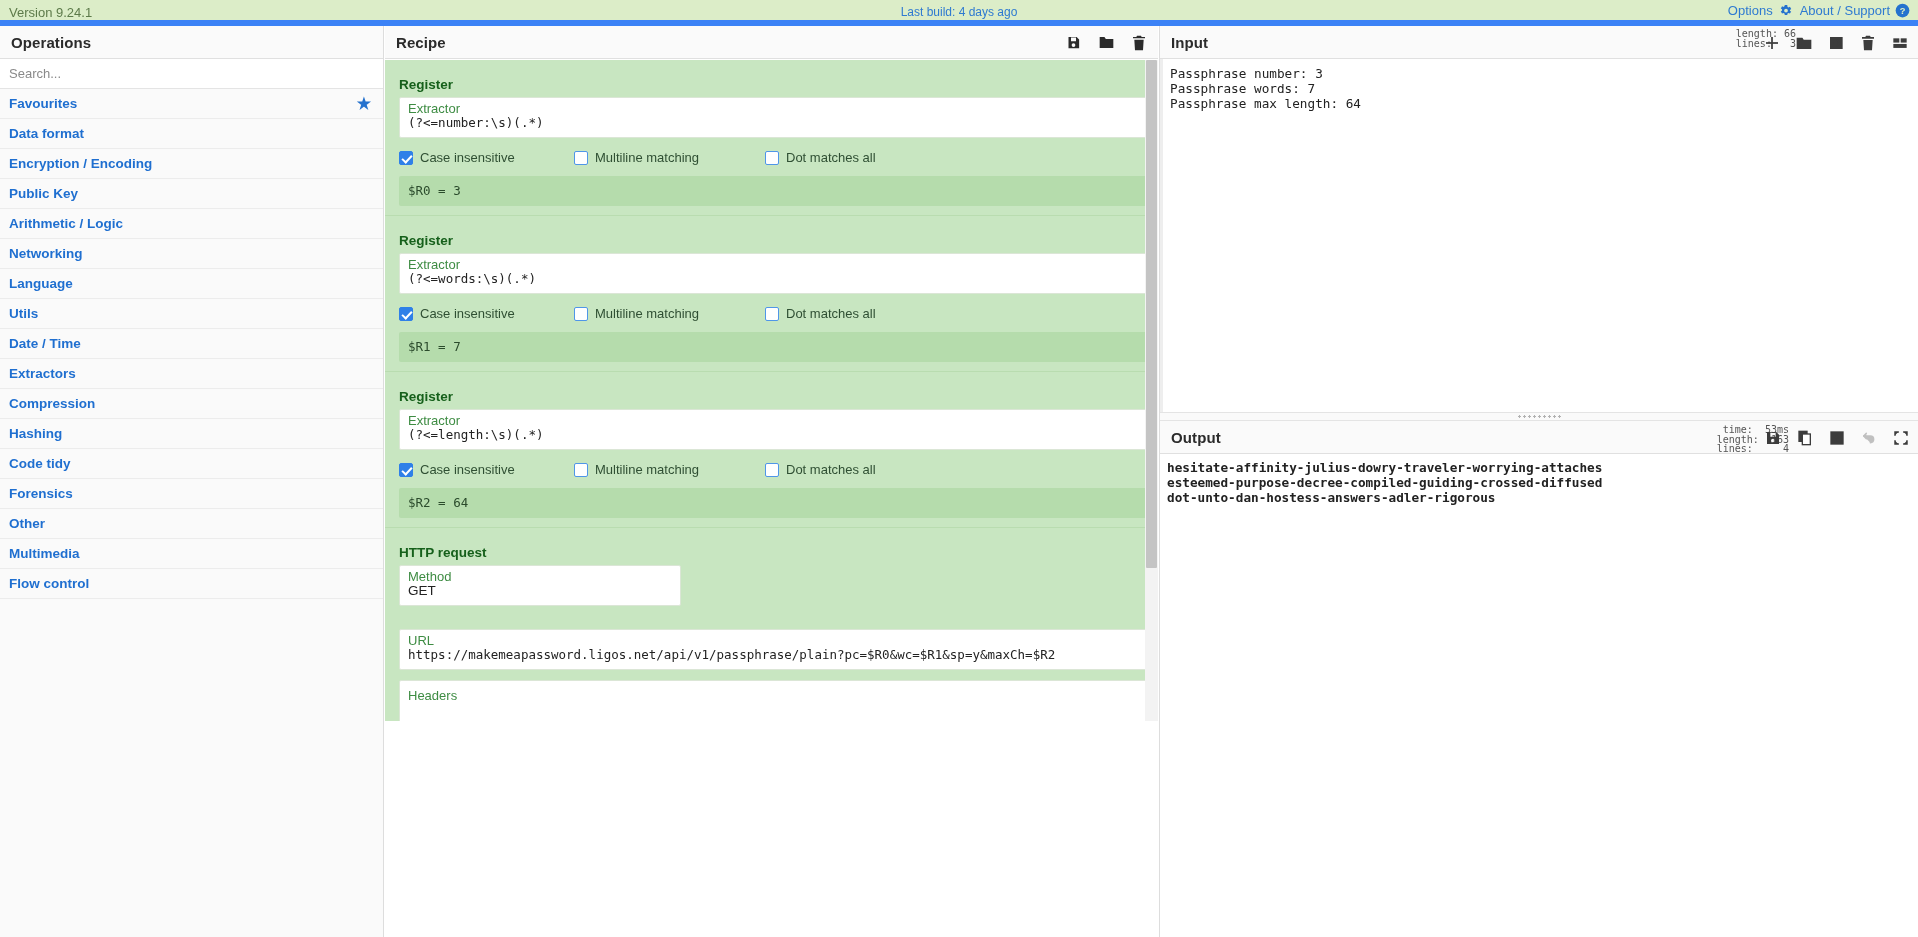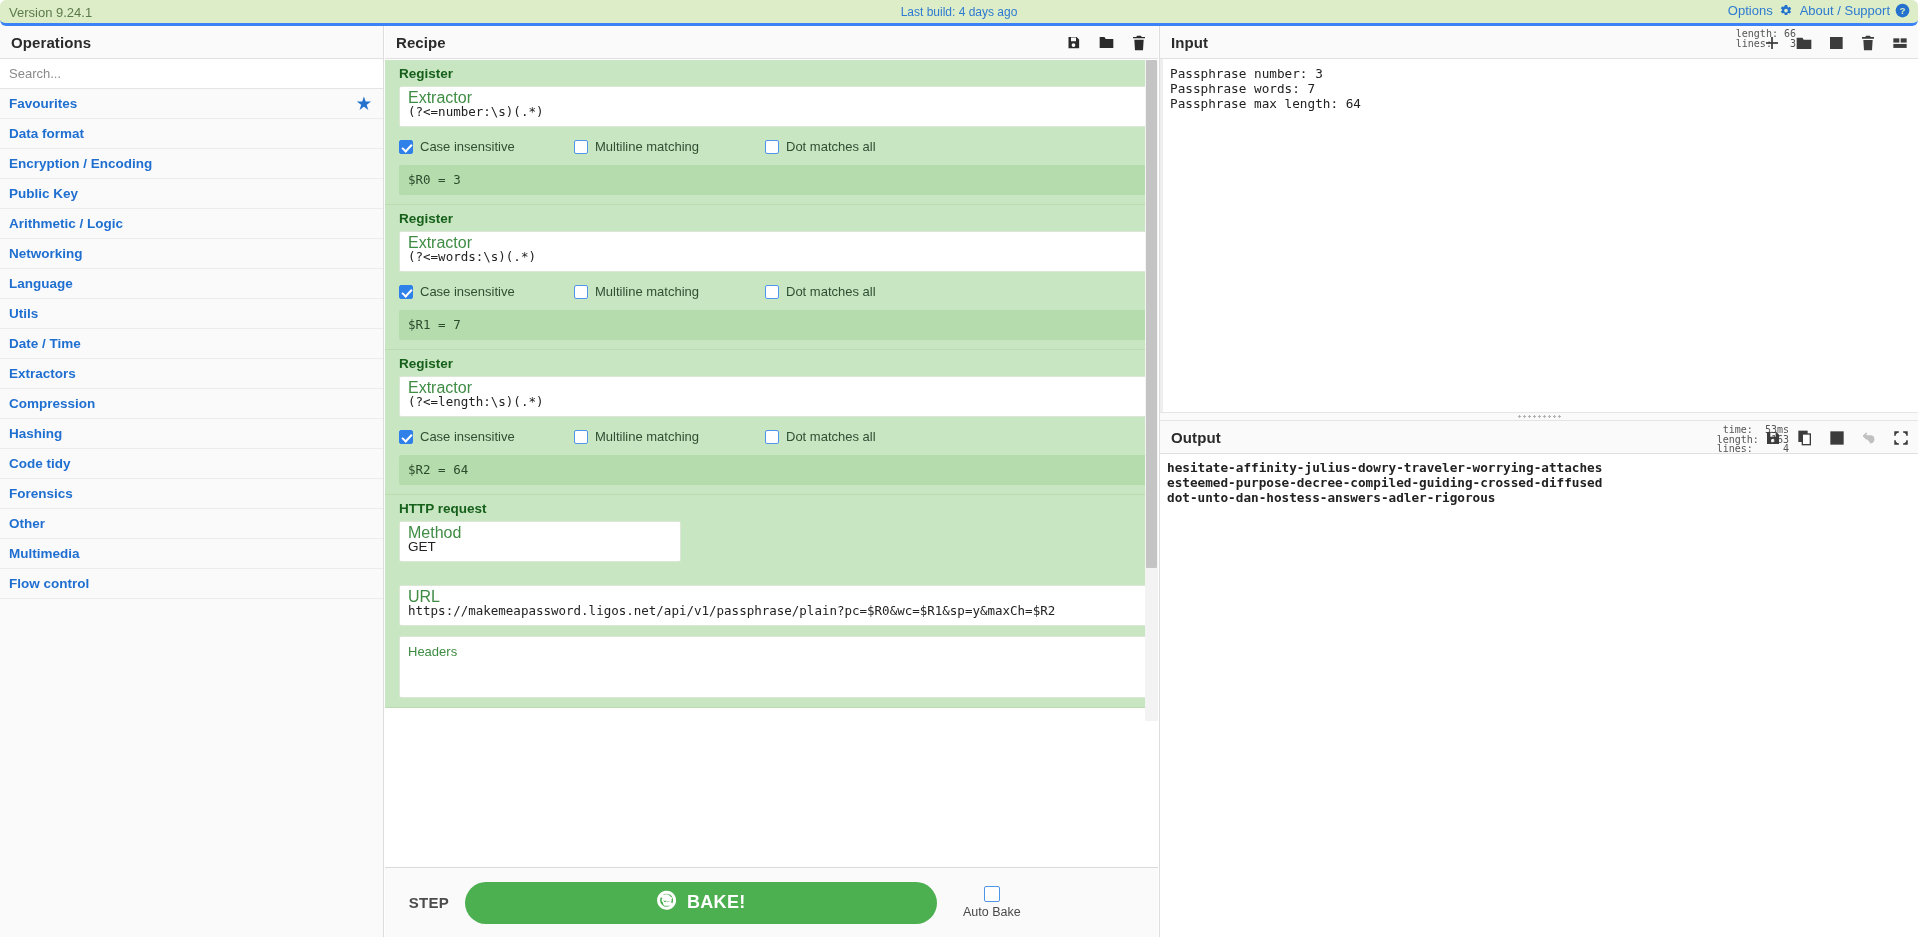--- a/index.html
+++ b/index.html
@@ -8,22 +8,21 @@
     font-family: "Liberation Sans", sans-serif;
     background: #ffffff;
     overflow: hidden;
   }
   .app { position: relative; width: 1918px; height: 937px; }
 
   
   .banner {
     position: absolute; left: 0; top: 0; width: 1918px; height: 26px;
     background: #dcedc8;
-    border-bottom: 3px solid #3b82f6;
-    border-radius: 6px;
+    border-bottom: 6px solid #3b82f6;
   }
   .banner .version {
     position: absolute; left: 9px; top: 5px;
     font-size: 13px; color: #5d7a4a;
   }
   .banner .lastbuild {
     position: absolute; left: 0; right: 0; top: 5px;
     text-align: center; font-size: 12px; color: #2e7ad1;
     cursor: pointer;
   }
@@ -88,36 +87,36 @@
     background: #f3f3f3;
   }
   .recipe-scrollbar .thumb {
     position: absolute; left: 1px; top: 0; width: 11px; height: 508px;
     background: #c4c4c4; border-radius: 1px;
   }
   .op {
     position: relative; background: #c8e6c1;
     border-bottom: 1px solid #b9dcb0;
     width: 895px;
-    padding: 0 0 9px 0;
+    padding: 11px 0 9px 0;
   }
   .op-head {
     height: 26px; display: flex; align-items: center; justify-content: space-between;
     padding: 0 16px 0 14px;
   }
   .op-name { font-size: 13.5px; font-weight: bold; color: #16601b; }
   .op-icons { display: flex; align-items: center; gap: 12px; }
   .ic-disable, .ic-pause { width: 14px; height: 14px; opacity: .42; }
 
   .arg-field {
     position: relative; margin: 0 14px 0 14px; background: #fff;
     border: 1px solid #dbe6d6; border-radius: 2px;
     padding: 5px 8px 6px 8px;
   }
-  .arg-label { font-size: 16px; color: #3e8c43; line-height: 12px; }
+  .arg-label { font-size: 13px; color: #3e8c43; line-height: 12px; }
   .arg-value {
     font-family: "DejaVu Sans Mono", monospace;
     font-size: 12.5px; color: #222; line-height: 16px; white-space: pre;
   }
   .arg-value.sans { font-family: "Liberation Sans", sans-serif; font-size: 13.5px; }
 
   .checkrow {
     display: flex; align-items: center; margin: 12px 14px 0 14px;
   }
   .checkitem { display: flex; align-items: center; gap: 7px; cursor: pointer; }
@@ -464,31 +463,20 @@
           <div class="headers-label">Headers</div>
           <span class="resize-grip">◢</span>
         </div>
       </div>
 
       <div class="recipe-scrollbar">
         <div class="thumb"></div>
       </div>
     </div>
 
-    <div class="controls">
-      <div class="step-btn">STEP</div>
-      <div class="bake-btn">
-        <span class="bake-emoji">🕲</span>
-        <span>BAKE!</span>
-      </div>
-      <div class="autobake">
-        <span class="cb"></span>
-        <span class="autobake-label">Auto Bake</span>
-      </div>
-    </div>
   </div>
 
   <div class="col-io">
 
     <div class="io-head">
       <span class="panel-title">Input</span>
       <span class="io-meta">
         <span class="row">length: 66</span>
         <span class="row">lines:   3</span>
       </span>

